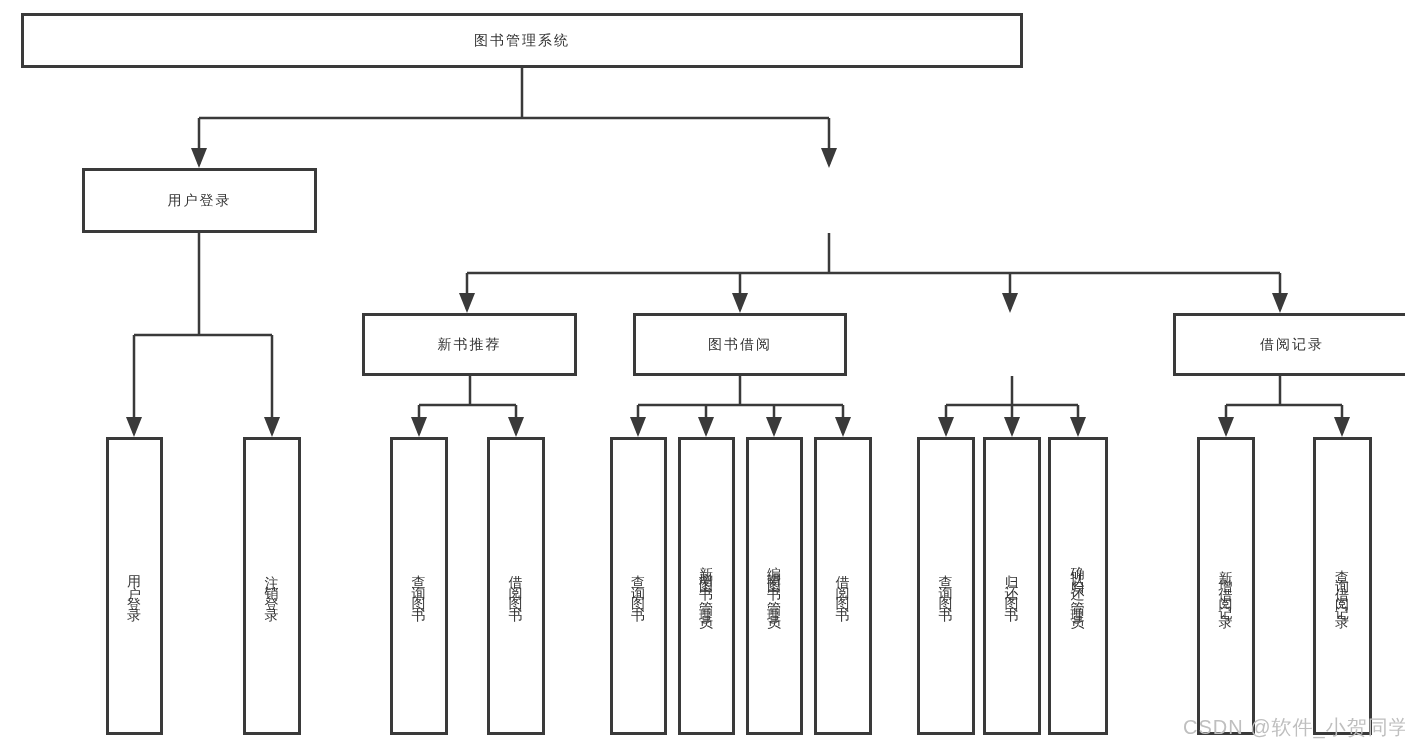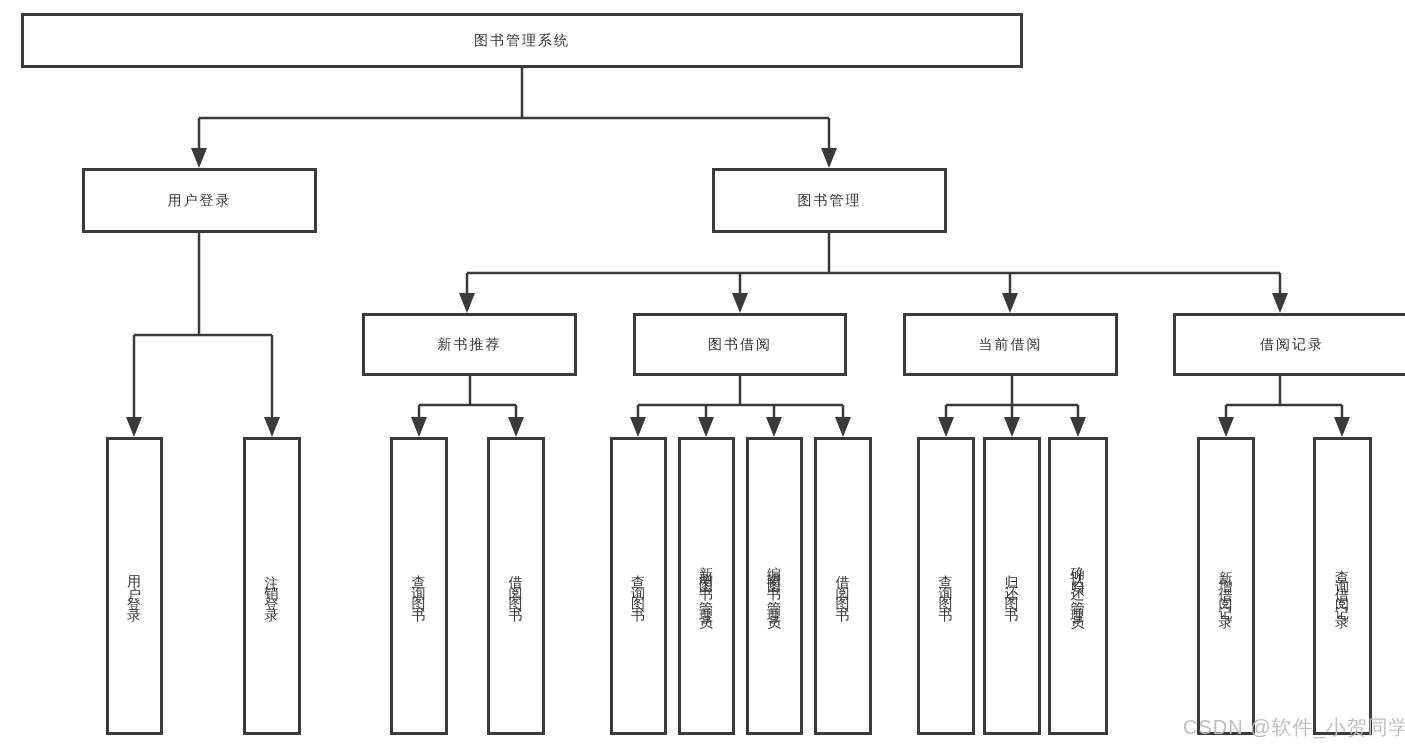--- a/index.html
+++ b/index.html
@@ -83,32 +83,26 @@
     </g>
   </svg>
 
   <div class="node" style="left:21px; top:13px; width:1002px; height:55px">
     <span>图书管理系统</span>
   </div>
 
   <div class="node" style="left:82px; top:168px; width:235px; height:65px">
     <span>用户登录</span>
   </div>
-  <div class="node" style="left:712px; top:168px; width:235px; height:65px">
-    <span>图书管理</span>
-  </div>
 
   <div class="node" style="left:633px; top:313px; width:214px; height:63px">
     <span>图书借阅</span>
   </div>
   <div class="node" style="left:362px; top:313px; width:215px; height:63px">
     <span>新书推荐</span>
-  </div>
-  <div class="node" style="left:903px; top:313px; width:215px; height:63px">
-    <span>当前借阅</span>
   </div>
   <div class="node" style="left:1173px; top:313px; width:238px; height:63px">
     <span>借阅记录</span>
   </div>
 
   <div class="node" style="left:106px; top:437px; width:57px; height:298px">
     <span class="vtext">用户登录</span>
   </div>
   <div class="node" style="left:243px; top:437px; width:58px; height:298px">
     <span class="vtext">注销登录</span>

